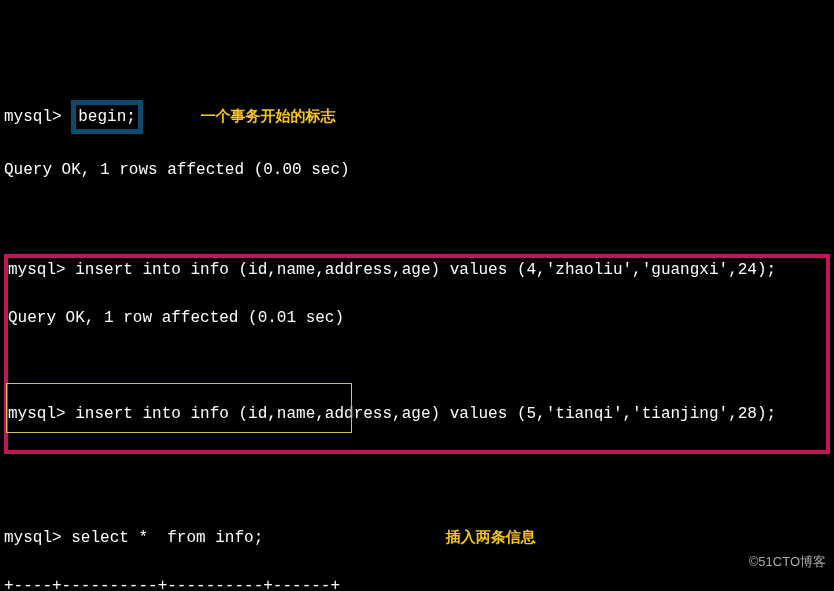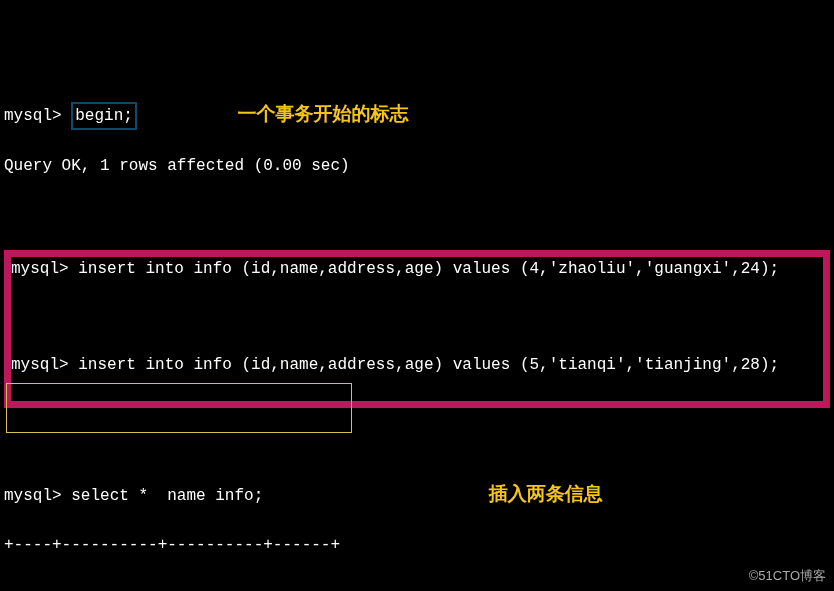--- a/index.html
+++ b/index.html
@@ -11,63 +11,63 @@
       line-height: 1.5;
       padding: 4px;
       width: 834px;
       height: 591px;
       overflow: hidden;
       position: relative;
       white-space: pre;
     }
     .line { display: block; }
     .box-yellow {
-      border: 2px solid #0c4a6e;
+      border: 5px solid #0c4a6e;
       display: inline-block;
       padding: 0 2px;
     }
     .box-yellow-block {
-      border: 7px solid #be185d;
+      border: 4px solid #be185d;
       display: block;
     }
     .annotation {
       color: #f5c518;
       font-weight: bold;
       font-family: Liberation Serif, serif;
-      font-size: 19px;
-      margin-left: 43px;
+      font-size: 15px;
     }
     .watermark {
       position: absolute;
-      bottom: 6px;
+      bottom: 20px;
       right: 8px;
       color: #aaa;
       font-size: 13px;
       font-family: 'Microsoft YaHei', sans-serif;
     }
     .row-highlight {
       border: 1px solid #d4c05a;
       position: absolute;
       pointer-events: none;
     }
   </style>
 </head>
 <body>
 
 
 
 <div class="line"><span>mysql&gt;</span> <span class="box-yellow"><span>begin;</span></span>      <span class="annotation">一个事务开始的标志</span></div>
 <div class="line">Query OK, 1 rows affected (0.00 sec)</div>
 <div class="line"> </div>
 <div class="box-yellow-block"><div class="line"><span>mysql&gt;</span> <span>insert into info (id,name,address,age) values (4,'zhaoliu','guangxi',24);</span></div>
+<div class="line">Query OK, 1 row affected (0.01 sec)</div>
 <div class="line"> </div>
 <div class="line"><span>mysql&gt;</span> <span>insert into info (id,name,address,age) values (5,'tianqi','tianjing',28);</span></div>
 </div>
 <div class="line"> </div>
-<div class="line"><span>mysql&gt;</span> <span>select *  name info;</span>                   <span class="annotation">插入两条信息</span></div>
+<div class="line"><span>mysql&gt;</span> <span>select *  from info;</span>                   <span class="annotation">插入两条信息</span></div>
 <div class="line">+----+----------+----------+------+</div>
 
 
 
 
 
 
 
 
 

